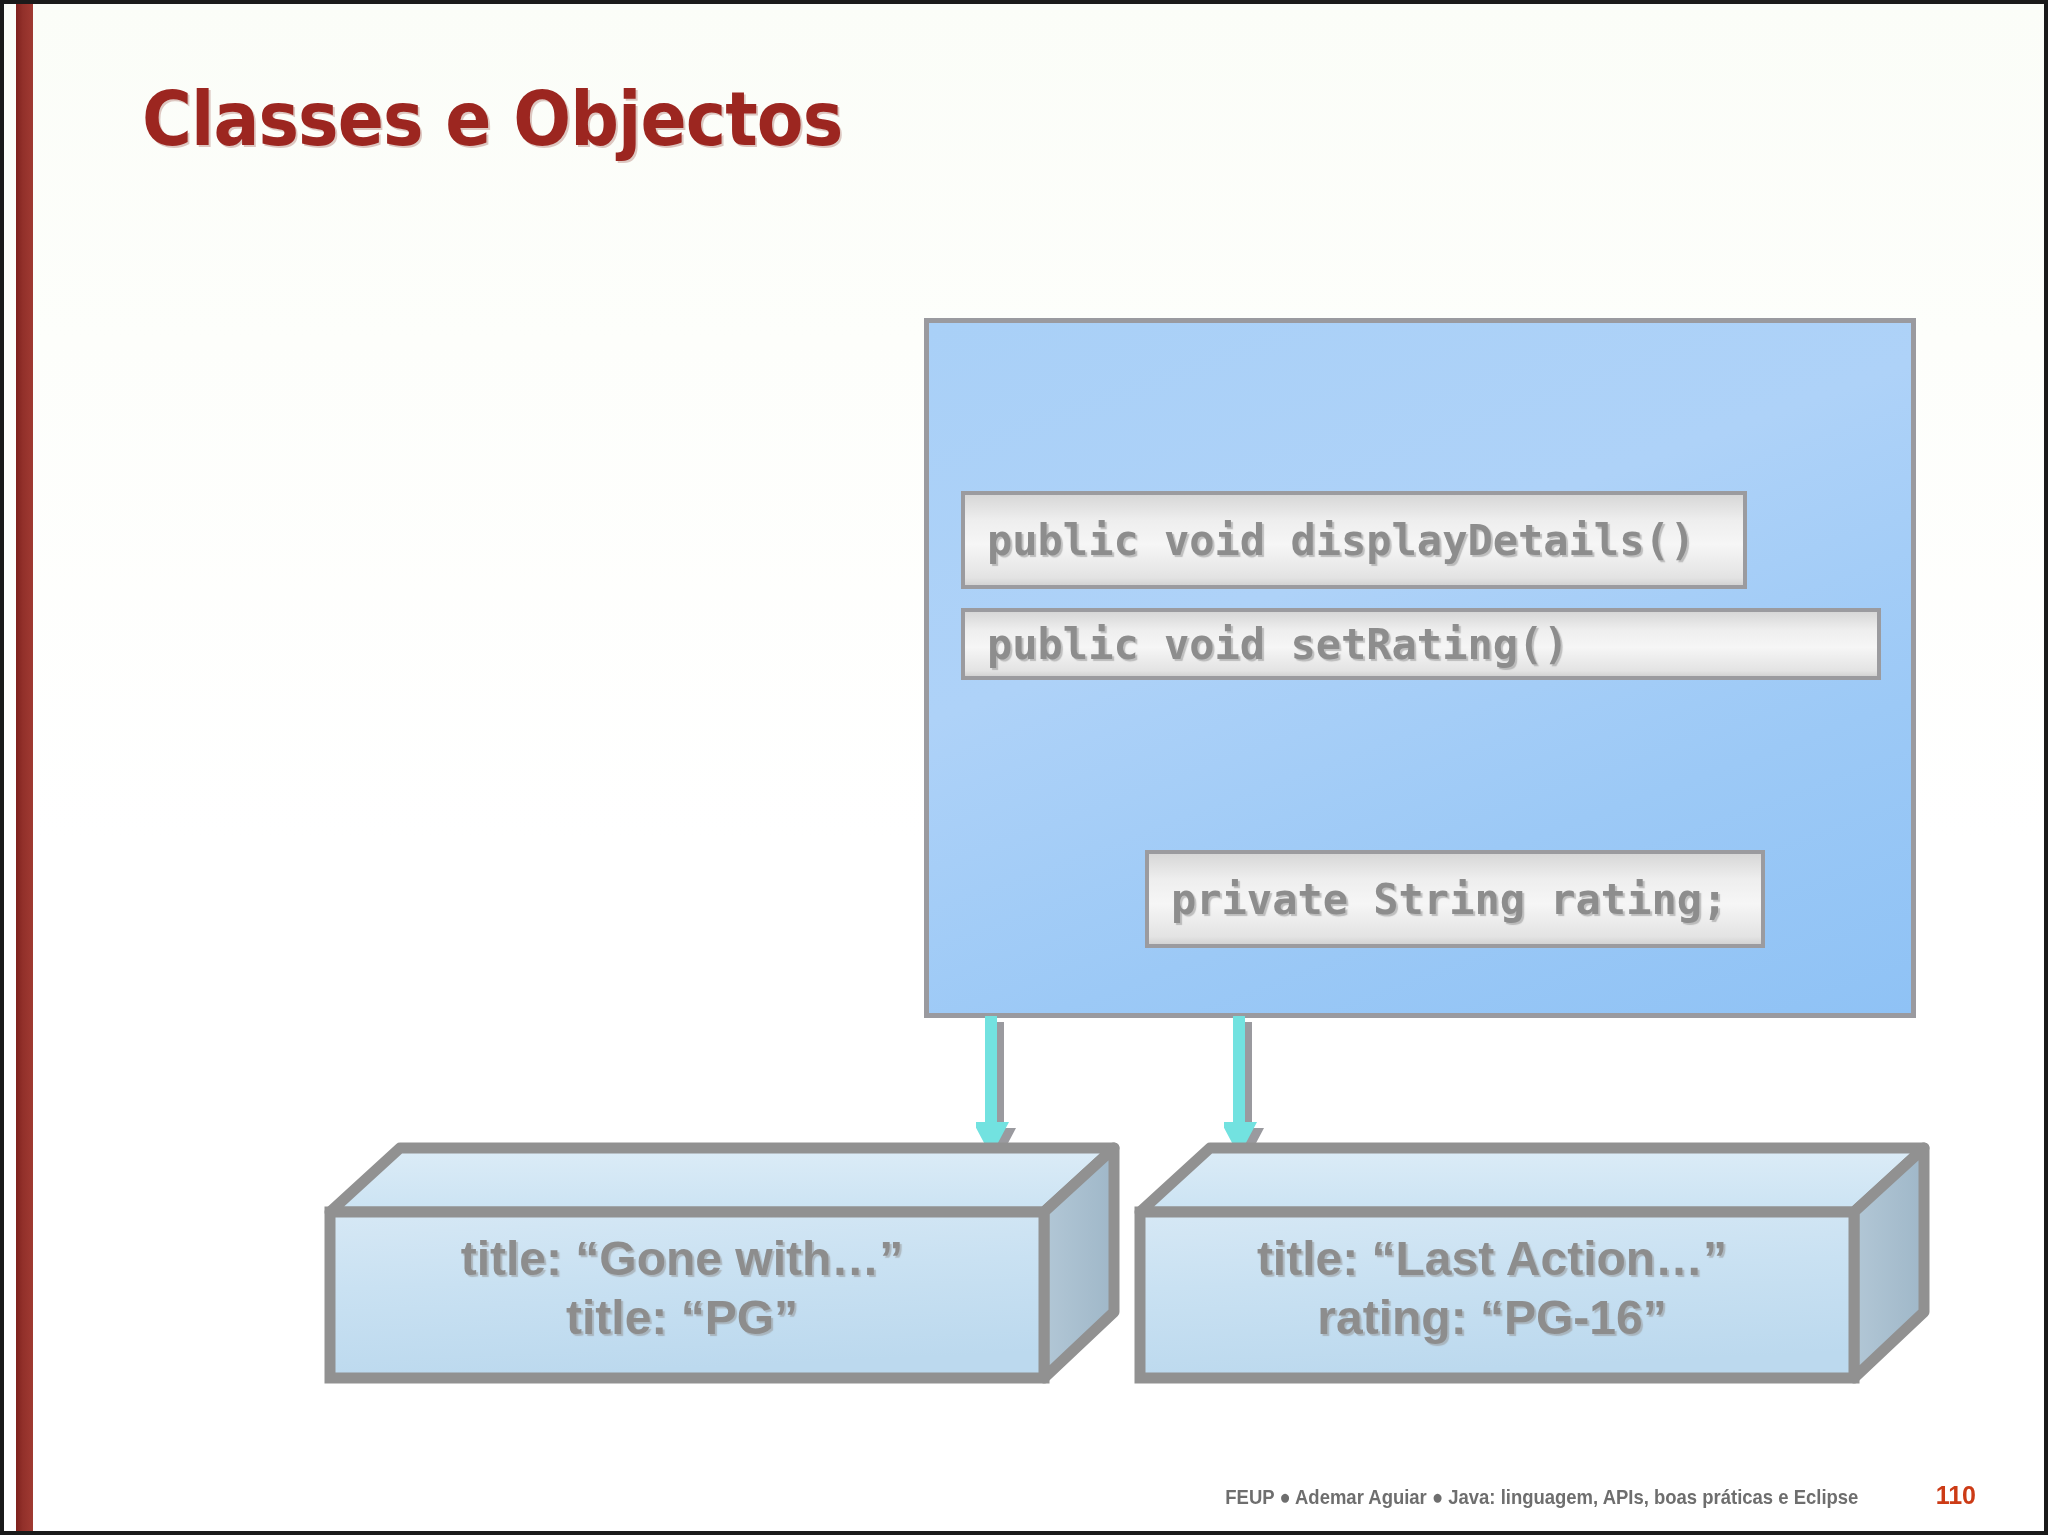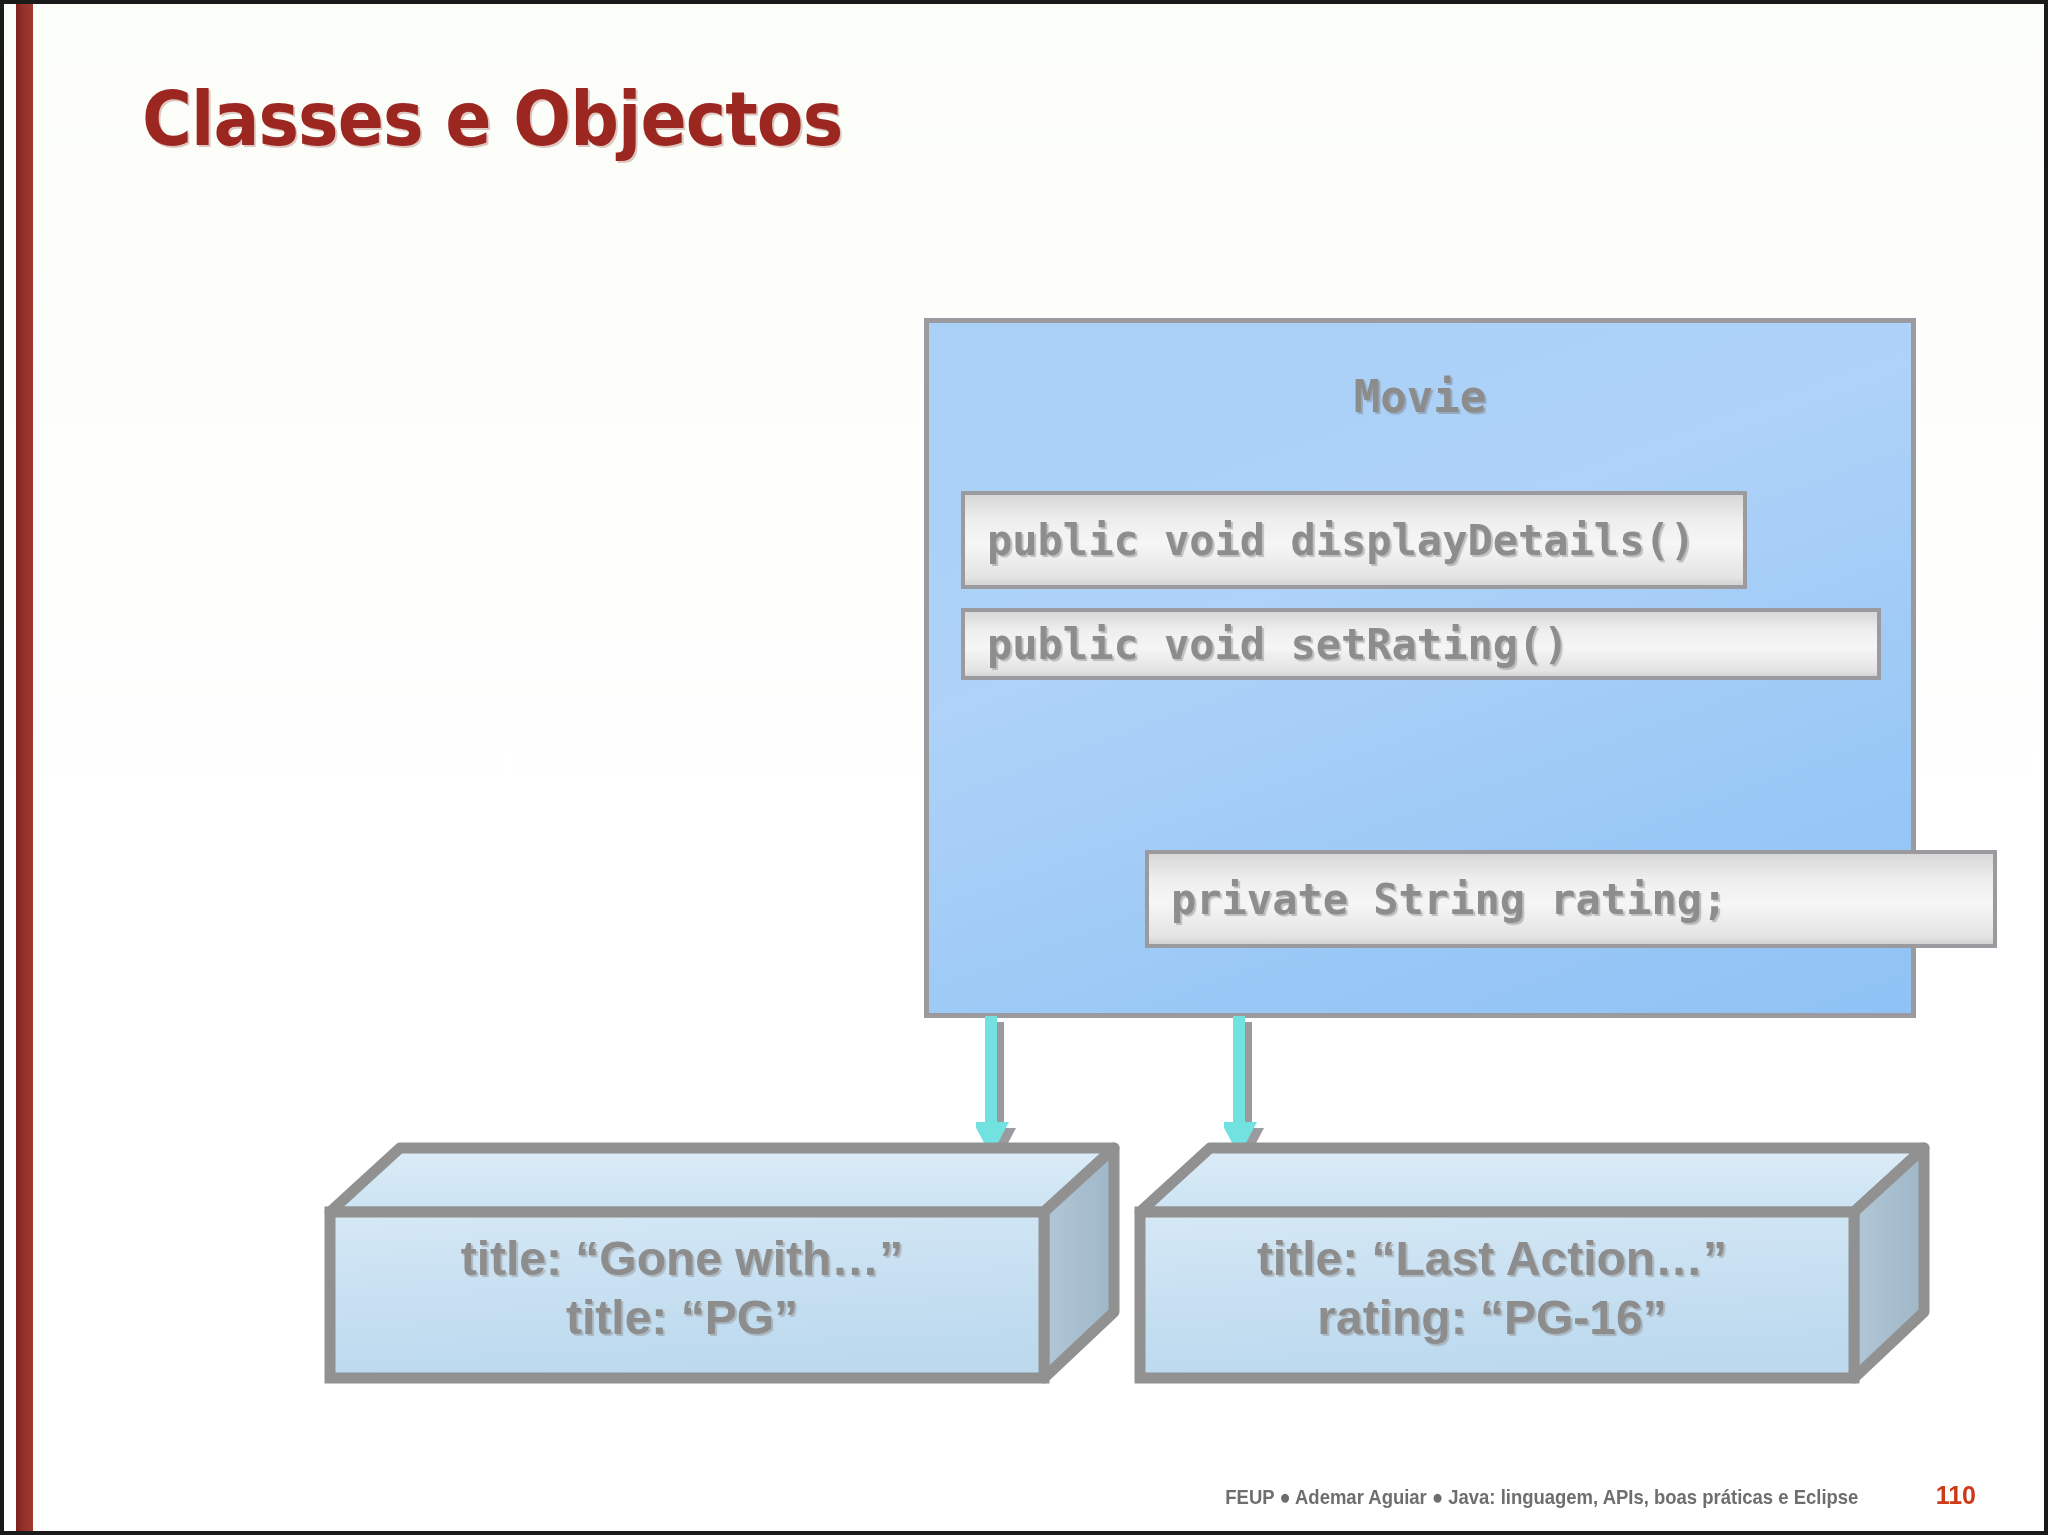--- a/index.html
+++ b/index.html
@@ -104,21 +104,21 @@
     font-family: "DejaVu Sans Mono", monospace;
     font-weight: bold;
     font-size: 42px;
     color: #8d8d8d;
     text-shadow: 2px 2px 1px rgba(140,140,140,0.5);
     white-space: nowrap;
   }
   .m-method1 { left: 32px;  top: 168px; width: 786px; height: 98px; }
   .m-method2 { left: 32px;  top: 285px; width: 920px; height: 72px; }
   .m-field1  { left: 216px; top: 403px; width: 736px; height: 98px; }
-  .m-field2  { left: 216px; top: 527px; width: 852px; height: 98px; }
+  .m-field2  { left: 216px; top: 527px; width: 620px; height: 98px; }
 
   
   .arrow {
     position: absolute;
     width: 46px;
     height: 152px;
   }
   .arrow svg { display: block; width: 46px; height: 152px; }
   .arrow-1 { left: 972px; top: 1012px; }
   .arrow-2 { left: 1220px; top: 1012px; }
@@ -183,21 +183,20 @@
 <body>
 
 <div class="slide">
 
   <div class="left-bar"></div>
 
   <div class="slide-title">Classes e Objectos</div>
 
 
   <div class="class-box">
-    <div class="class-name">Movie</div>
 
     <div class="member-box m-method1">
       <span>public void displayDetails()</span>
     </div>
     <div class="member-box m-method2">
       <span>public void setRating()</span>
     </div>
     <div class="member-box m-field2">
       <span>private String rating;</span>
     </div>

